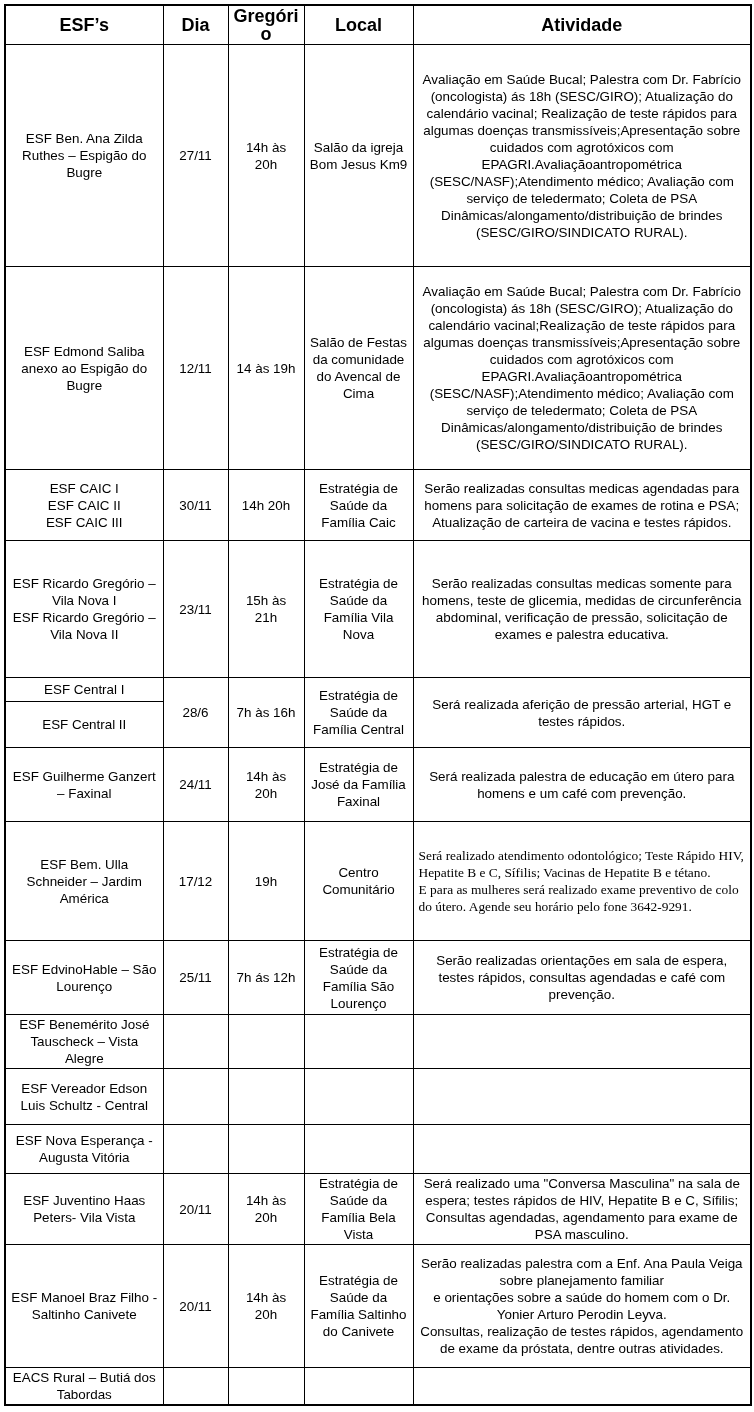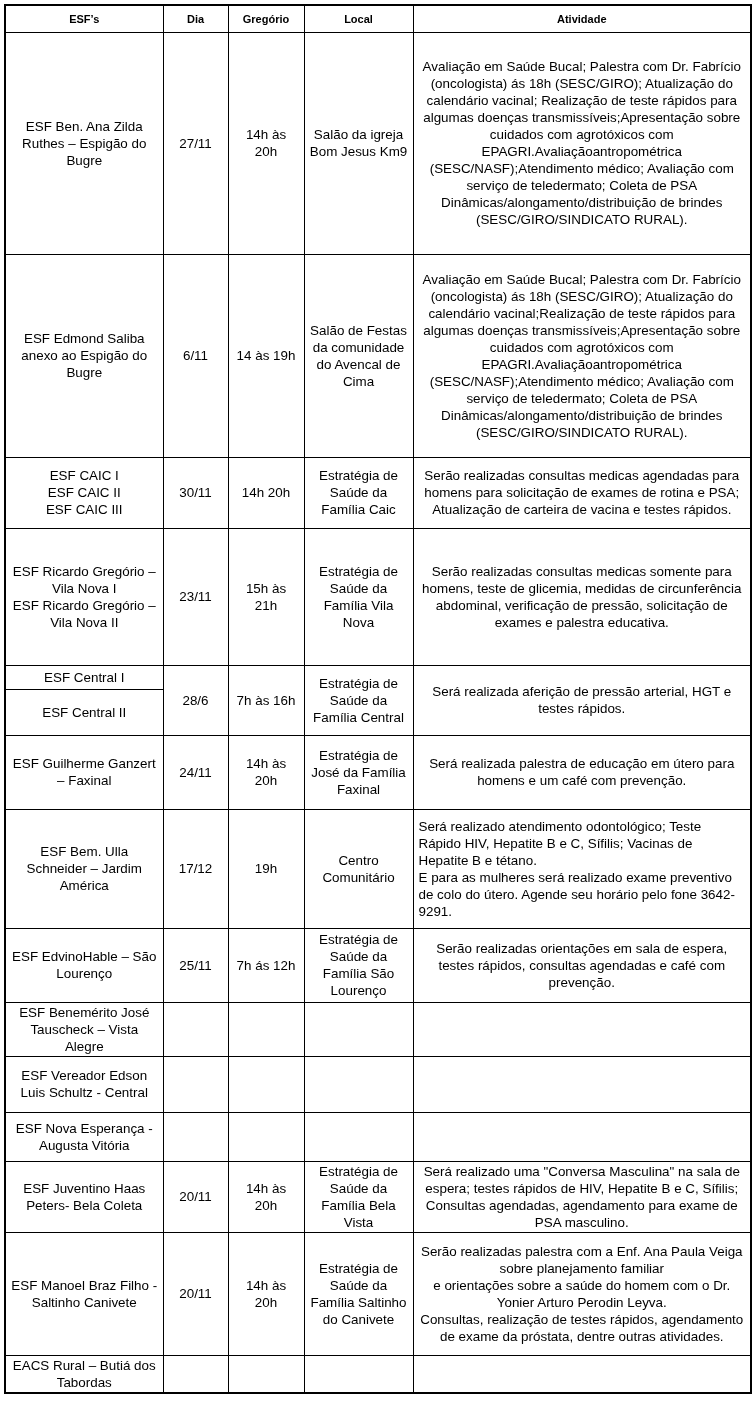--- a/index.html
+++ b/index.html
@@ -32,26 +32,27 @@
     padding: 1px 5px;
     font-size: 13.4px;
     line-height: 17px;
     color: #000000;
     white-space: pre-line;
     overflow-wrap: break-word;
     word-wrap: break-word;
   }
   table.schedule th {
     font-weight: bold;
-    font-size: 11px;
+    font-size: 18px;
     line-height: 18px;
     white-space: normal;
   }
   table.schedule td.left {
     text-align: left;
+    font-family: Liberation Serif, serif;
   }
 </style>
 </head>
 <body>
 
 <div class="sheet">
   <table class="schedule">
     <colgroup>
       <col style="width:158px">
       <col style="width:65px">
@@ -72,21 +73,21 @@
       <tr style="height:222px">
         <td>ESF Ben. Ana Zilda Ruthes – Espigão do Bugre</td>
         <td>27/11</td>
         <td>14h às 20h</td>
         <td>Salão da igreja Bom Jesus Km9</td>
         <td>Avaliação em Saúde Bucal; Palestra com Dr. Fabrício (oncologista) ás 18h (SESC/GIRO); Atualização do calendário vacinal; Realização de teste rápidos para algumas doenças transmissíveis;Apresentação sobre cuidados com agrotóxicos com EPAGRI.Avaliaçãoantropométrica (SESC/NASF);Atendimento médico; Avaliação com serviço de teledermato; Coleta de PSA
 Dinâmicas/alongamento/distribuição de brindes (SESC/GIRO/SINDICATO RURAL).</td>
       </tr>
       <tr style="height:203px">
         <td>ESF Edmond Saliba anexo ao Espigão do Bugre</td>
-        <td>6/11</td>
+        <td>12/11</td>
         <td>14 às 19h</td>
         <td>Salão de Festas da comunidade do Avencal de Cima</td>
         <td>Avaliação em Saúde Bucal; Palestra com Dr. Fabrício (oncologista) ás 18h (SESC/GIRO); Atualização do calendário vacinal;Realização de teste rápidos para algumas doenças transmissíveis;Apresentação sobre cuidados com agrotóxicos com EPAGRI.Avaliaçãoantropométrica (SESC/NASF);Atendimento médico; Avaliação com serviço de teledermato; Coleta de PSA
 Dinâmicas/alongamento/distribuição de brindes (SESC/GIRO/SINDICATO RURAL).</td>
       </tr>
       <tr style="height:71px">
         <td>ESF CAIC I
 ESF CAIC II
 ESF CAIC III</td>
         <td>30/11</td>
@@ -149,21 +150,21 @@
         <td></td>
       </tr>
       <tr style="height:49px">
         <td>ESF Nova Esperança - Augusta Vitória</td>
         <td></td>
         <td></td>
         <td></td>
         <td></td>
       </tr>
       <tr style="height:71px">
-        <td>ESF Juventino Haas Peters- Bela Coleta</td>
+        <td>ESF Juventino Haas Peters- Vila Vista</td>
         <td>20/11</td>
         <td>14h às 20h</td>
         <td>Estratégia de Saúde da Família Bela Vista</td>
         <td>Será realizado uma "Conversa Masculina" na sala de espera; testes rápidos de HIV, Hepatite B e C, Sífilis; Consultas agendadas, agendamento para exame de PSA masculino.</td>
       </tr>
       <tr style="height:123px">
         <td>ESF Manoel Braz Filho - Saltinho Canivete</td>
         <td>20/11</td>
         <td>14h às 20h</td>
         <td>Estratégia de Saúde da Família Saltinho do Canivete</td>

